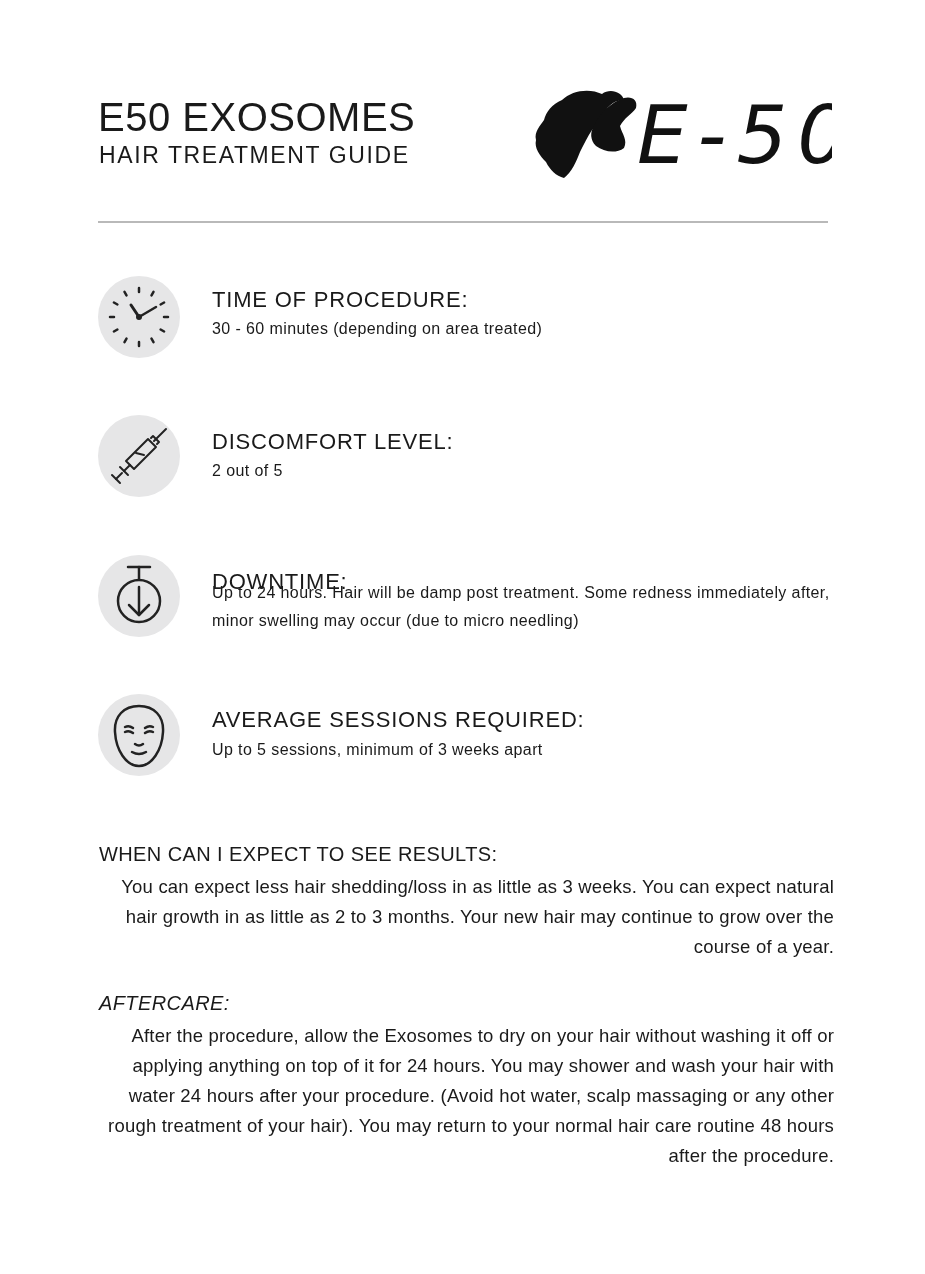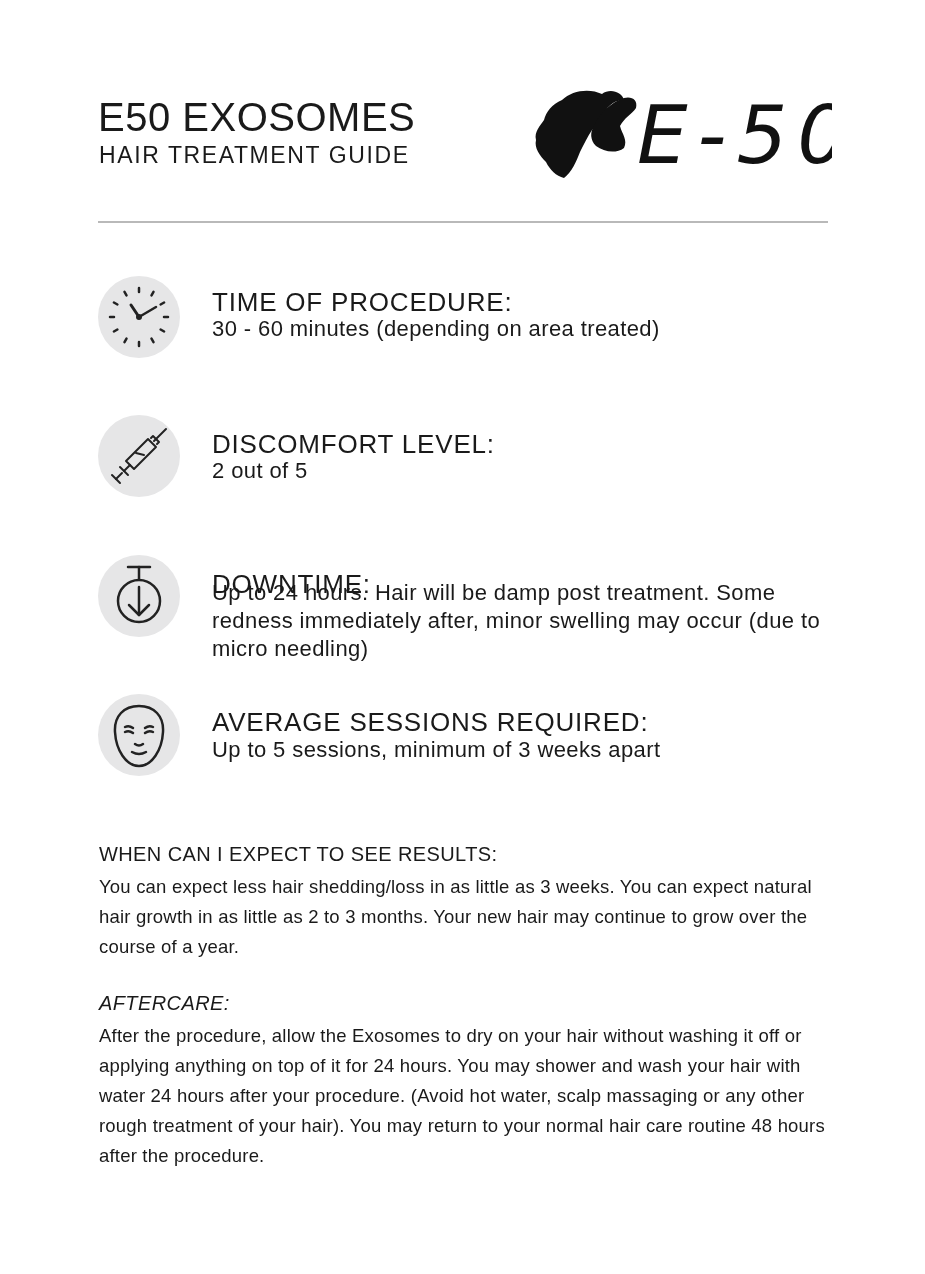--- a/index.html
+++ b/index.html
@@ -7,24 +7,24 @@
          font-family:"Liberation Sans", "DejaVu Sans", sans-serif; color:#1a1a1a; }
   .title { position:absolute; left:98px; top:95px; font-size:40px; line-height:44px; letter-spacing:0.5px; white-space:nowrap; }
   .title b { font-weight:400;margin-top:48px; }
   .title .light { font-weight:400; }
   .subtitle { position:absolute; left:99px; top:142px; font-size:23px; letter-spacing:1.6px; white-space:nowrap; }
   .logo { position:absolute; left:532px; top:86px; width:300px; height:95px;font-style:italic; }
   .divider { position:absolute; left:98px; top:221px; width:730px; height:2px; background:#b9b9b9; }
   .item { position:absolute; left:98px; width:730px; }
   .icon-circle { position:absolute; left:0; top:0; width:82px; height:82px; border-radius:50%; background:#e6e6e7; }
   .icon-circle svg { width:82px; height:82px; display:block; }
-  .item-head { position:absolute; left:114px; font-size:26px; letter-spacing:0.8px; white-space:nowrap; }
-  .item-body { position:absolute; left:114px; font-size:22px; line-height:28px; letter-spacing:0.4px; width:620px; }
+  .item-head { position:absolute; left:114px; font-size:22px; letter-spacing:0.8px; white-space:nowrap; }
+  .item-body { position:absolute; left:114px; font-size:16px; line-height:28px; letter-spacing:0.4px; width:620px; }
   .section-head { position:absolute; left:99px; font-size:20px; letter-spacing:0.4px; white-space:nowrap; }
-  .section-body { position:absolute; left:99px; width:735px; font-size:18.5px; line-height:30px; letter-spacing:0.2px; }
+  .section-body { position:absolute; left:99px; width:735px; font-size:18.5px; line-height:30px; letter-spacing:0.2px;text-align:right; }
 </style>
 </head>
 <body>
 
 <div class="title">
   <b>E50</b>
   <span class="light">EXOSOMES</span>
 </div>
 <div class="subtitle">HAIR TREATMENT GUIDE</div>
 

